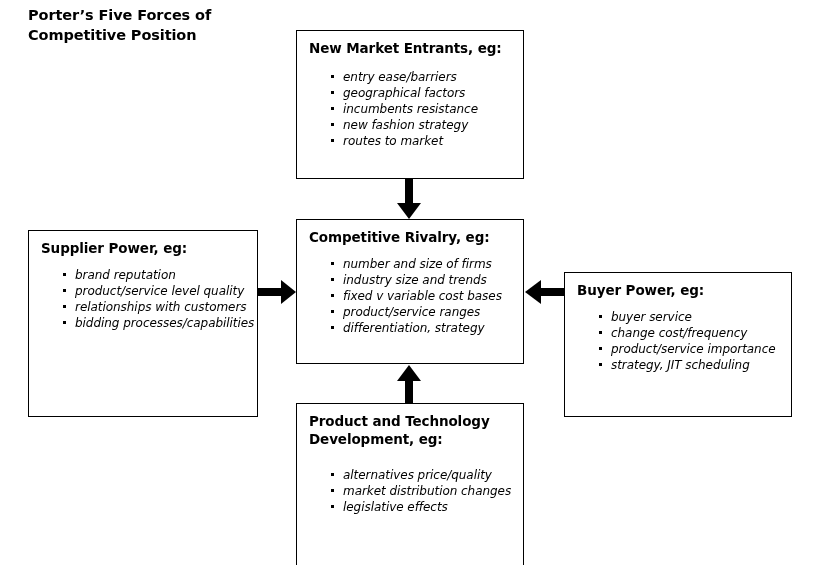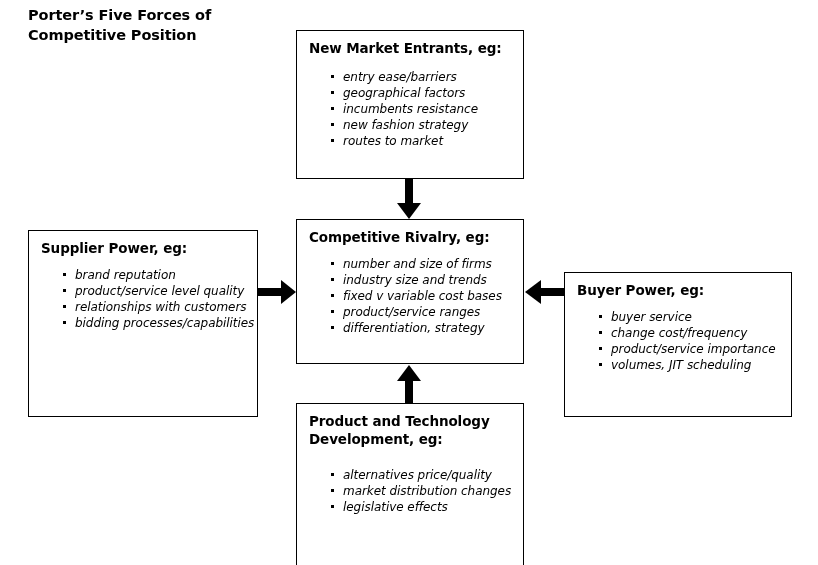--- a/index.html
+++ b/index.html
@@ -130,21 +130,21 @@
       <li><span class="bullet-marker"></span><span>differentiation, strategy</span></li>
     </ul>
   </div>
 
   <div class="box" id="box-buyer-power">
     <div class="box-title">Buyer Power, eg:</div>
     <ul class="bullets">
       <li><span class="bullet-marker"></span><span>buyer service</span></li>
       <li><span class="bullet-marker"></span><span>change cost/frequency</span></li>
       <li><span class="bullet-marker"></span><span>product/service importance</span></li>
-      <li><span class="bullet-marker"></span><span>volumes, JIT scheduling</span></li>
+      <li><span class="bullet-marker"></span><span>strategy, JIT scheduling</span></li>
     </ul>
   </div>
 
   <div class="box" id="box-product-tech">
     <div class="box-title">Product and Technology Development, eg:</div>
     <ul class="bullets">
       <li><span class="bullet-marker"></span><span>alternatives price/quality</span></li>
       <li><span class="bullet-marker"></span><span>market distribution changes</span></li>
       <li><span class="bullet-marker"></span><span>legislative effects</span></li>
     </ul>

